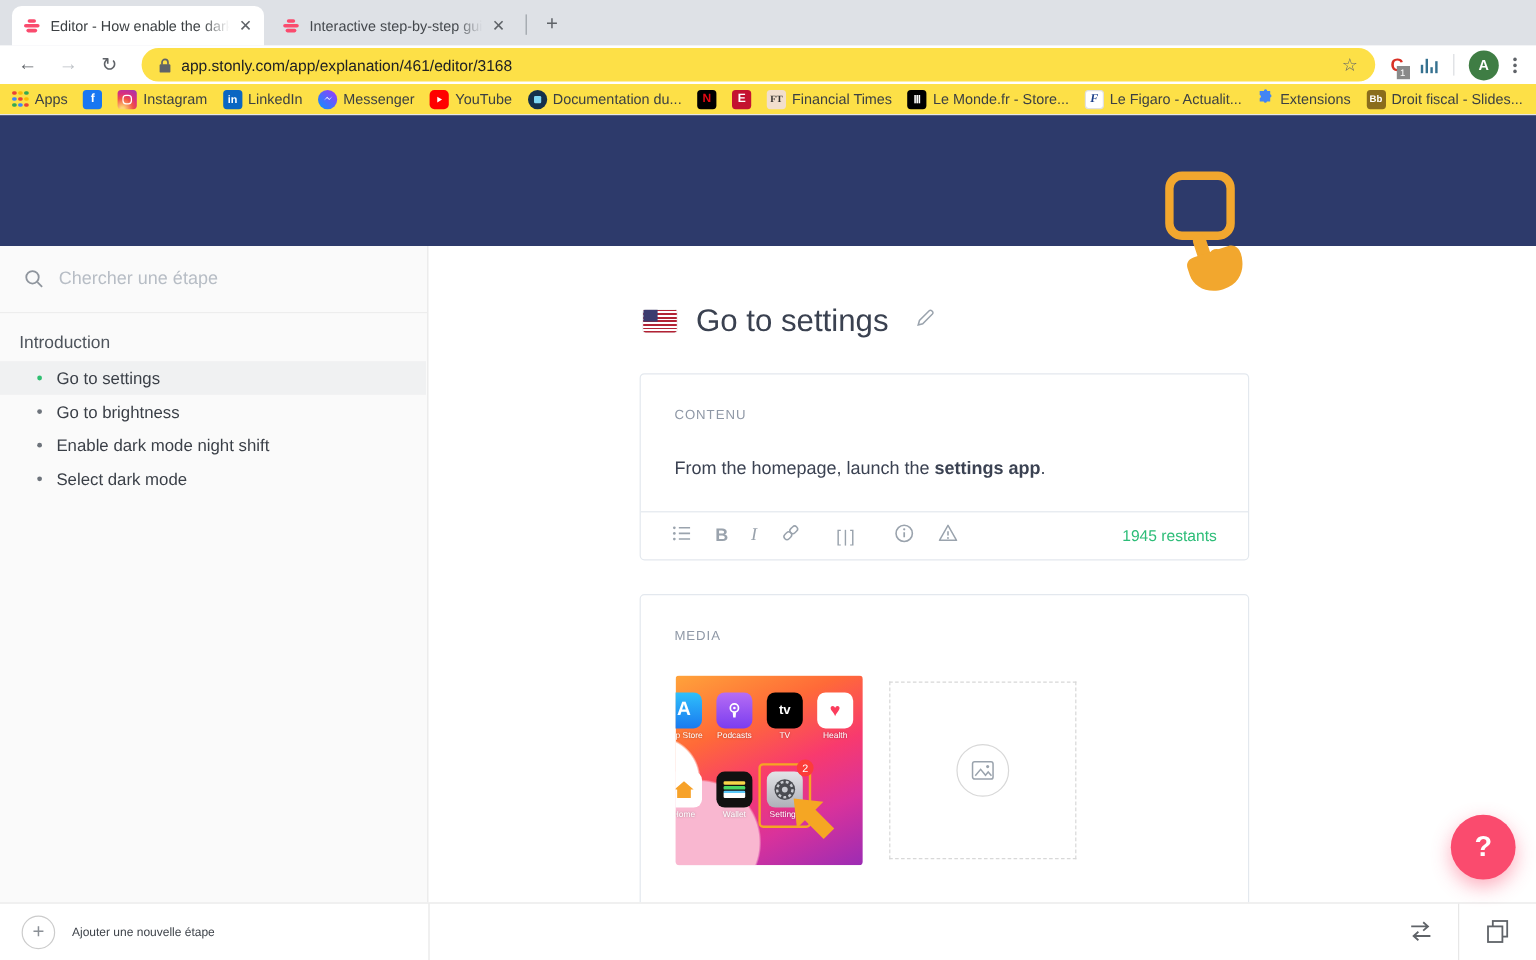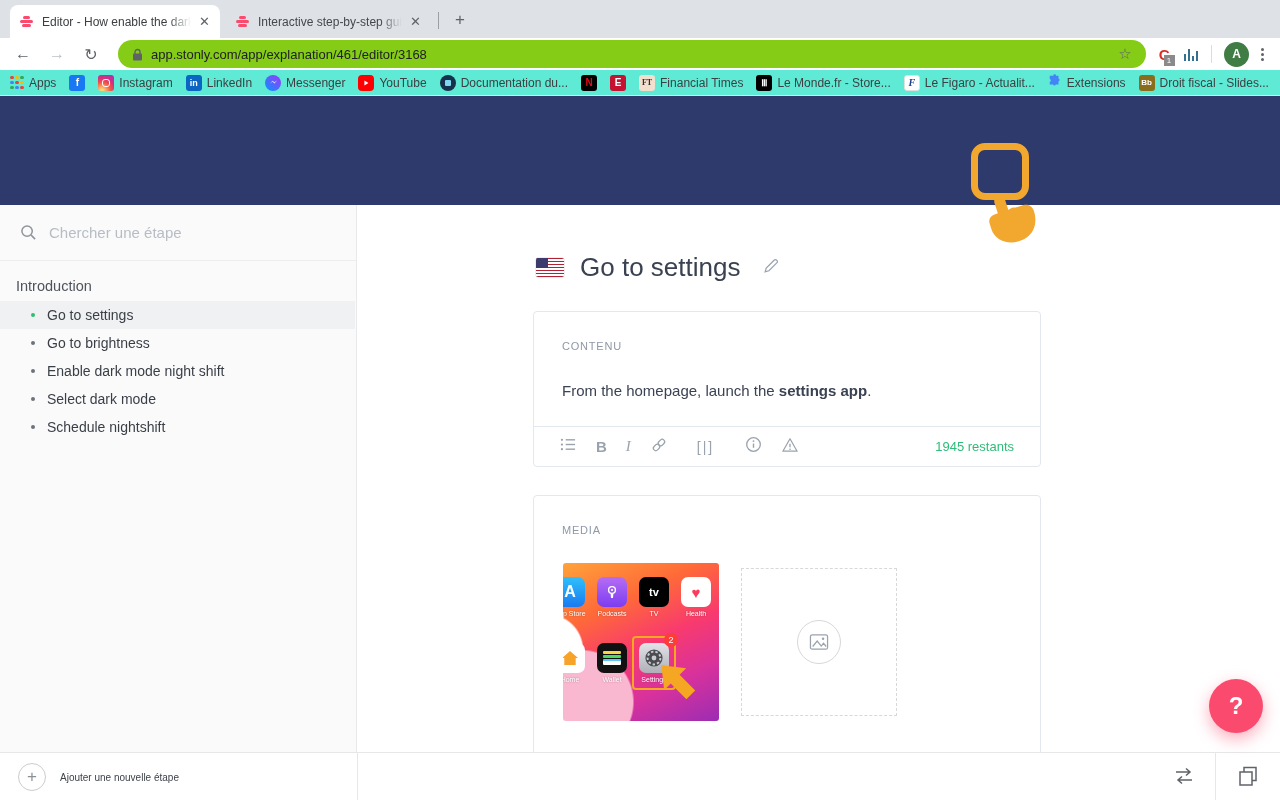--- a/index.html
+++ b/index.html
@@ -23,37 +23,37 @@
   .favicon i:nth-child(3){ width:9px; margin-left:2px;}
   .tab-divider { position:absolute; left:438px; top:12px; width:1px; height:17px; background:#9aa0a6; }
   .newtab-btn { position:absolute; left:448px; top:8px; width:24px; height:24px; border-radius:50%;
                 display:flex; align-items:center; justify-content:center; font-size:17px; color:#5f6368; }
 
   .btoolbar { position:absolute; top:38px; left:0; width:1280px; height:32px; background:#fff;
               display:flex; align-items:center; padding:0 10px; }
   .nav-ic { width:26px; height:26px; display:flex; align-items:center; justify-content:center;
             font-size:16px; color:#5f6368; margin-right:8px; }
   .nav-ic.disabled { color:#bdc1c6; }
-  .omnibox { flex:1; height:28px; background:#84cc16; border-radius:14px; margin:0 6px;
+  .omnibox { flex:1; height:28px; background:#fde047; border-radius:14px; margin:0 6px;
              display:flex; align-items:center; padding:0 14px; gap:8px; }
   .omni-url { font-size:13px; color:#202124; flex:1; }
   .omni-star { font-size:15px; color:#5f6368; }
   .ext-c { position:relative; font-weight:bold; font-size:15px; color:#d93025; margin:0 7px; }
   .ext-c .badge { position:absolute; right:-5px; bottom:-3px; width:11px; height:11px; background:#8a8a8a;
                   color:#fff; font-size:8px; font-weight:normal; display:flex; align-items:center; justify-content:center; }
   .ext-bars { display:flex; align-items:flex-end; gap:1.5px; height:14px; margin:0 7px; }
   .ext-bars i { width:2.5px; background:#35718f; display:block; }
   .tb-divider { width:1px; height:18px; background:#dadce0; margin:0 6px; }
   .avatar { width:25px; height:25px; border-radius:50%; background:#3f7d44; color:#fff; font-size:12px;
             font-weight:bold; display:flex; align-items:center; justify-content:center; margin:0 6px; }
   .kebab { color:#5f6368; font-size:14px; letter-spacing:0; margin:0 6px; line-height:5px;
            display:flex; flex-direction:column; gap:2px; align-items:center;}
   .kebab i{width:3px;height:3px;border-radius:50%;background:#5f6368;display:block;}
 
-  .bookmarks { position:absolute; top:70px; left:0; width:1280px; height:26px; background:#5eead4;
+  .bookmarks { position:absolute; top:70px; left:0; width:1280px; height:26px; background:#fde047;
                border-bottom:1px solid #e6e6e6; display:flex; align-items:center; padding:0 10px; gap:7px;
                font-size:12px; color:#3c4043; white-space:nowrap; overflow:hidden;}
   .bm { display:flex; align-items:center; gap:5px; margin-right:6px; }
   .bm-label { font-size:12px; color:#3c4043; }
   .bm-ic { width:16px; height:16px; border-radius:3px; display:flex; align-items:center; justify-content:center;
            font-size:10px; font-weight:bold; flex:0 0 auto; }
   .grid9 { display:grid; grid-template-columns:repeat(3,4px); grid-template-rows:repeat(3,4px); gap:1px; }
   .grid9 i { width:3.5px; height:3.5px; border-radius:50%; display:block; }
 
   
@@ -396,24 +396,20 @@
         <span>Go to brightness</span>
       </div>
       <div class="step-item">
         <span class="dot"></span>
         <span>Enable dark mode night shift</span>
       </div>
       <div class="step-item">
         <span class="dot"></span>
         <span>Select dark mode</span>
       </div>
-      <div class="step-item">
-        <span class="dot"></span>
-        <span>Schedule nightshift</span>
-      </div>
     </div>
   </div>
 
   <div class="main">
     <div class="step-head">
       <span class="usflag"></span>
       <span class="step-title">Go to settings</span>
       <span class="edit-pencil">
         <svg width="18" height="18" viewBox="0 0 20 20">
           <path d="M3.5 16.5l1.2-4.2 9-9a1.6 1.6 0 0 1 2.3 0l.7.7a1.6 1.6 0 0 1 0 2.3l-9 9z" fill="none" stroke="#9aa3ad" stroke-width="1.4"></path>

